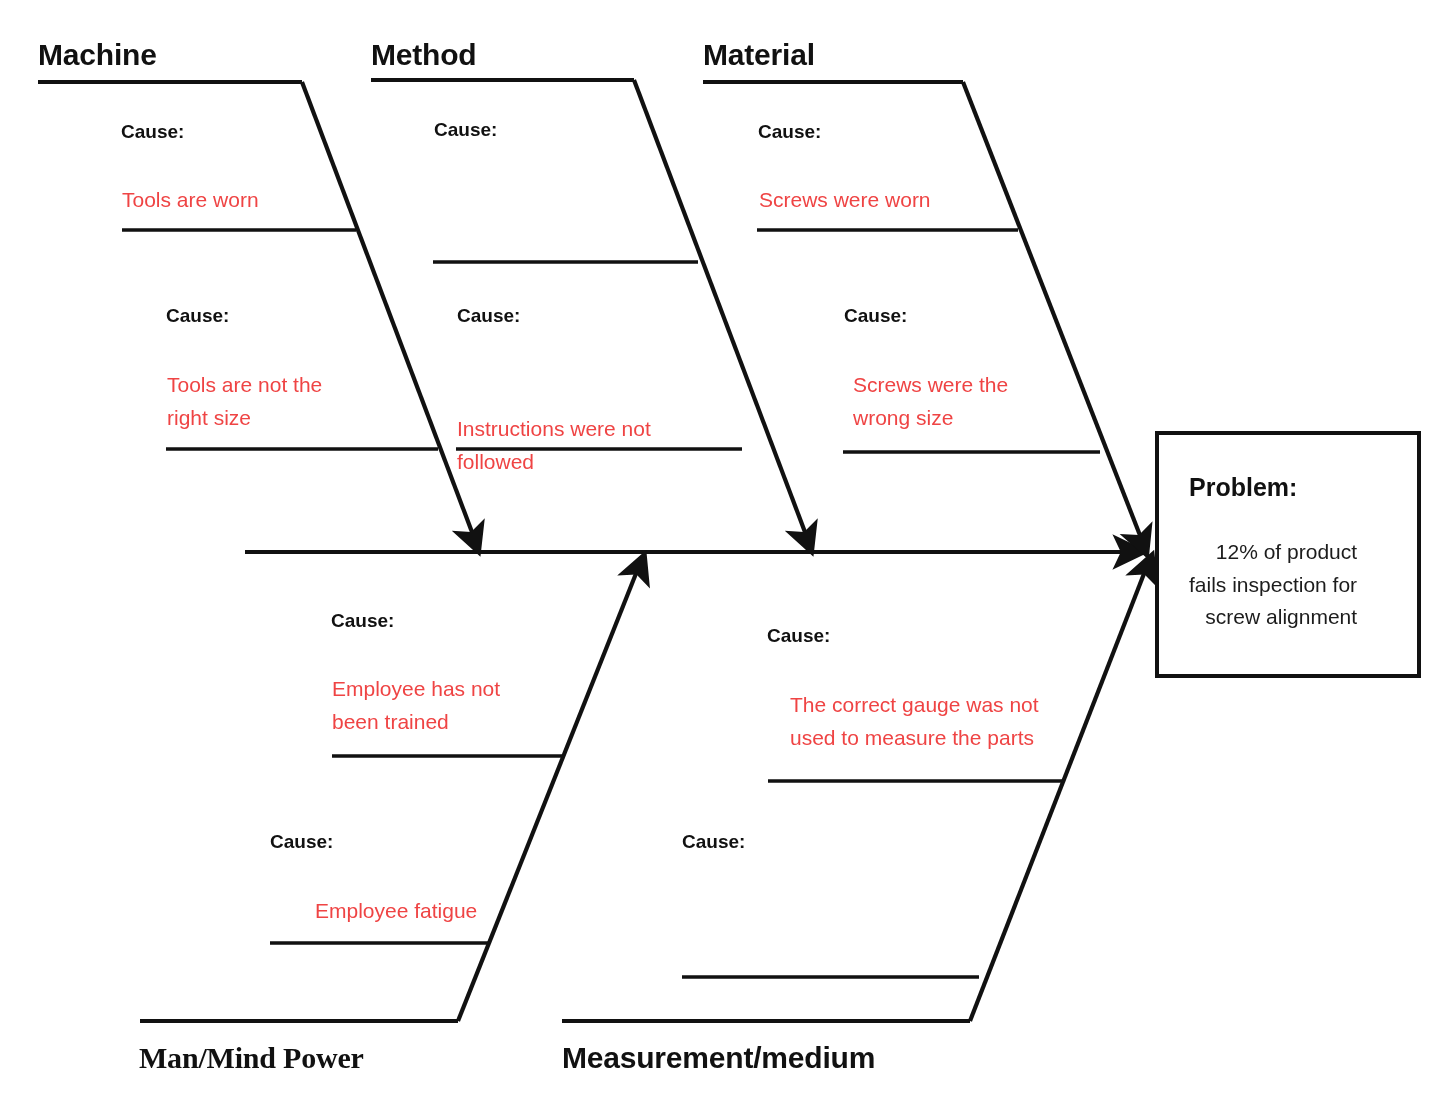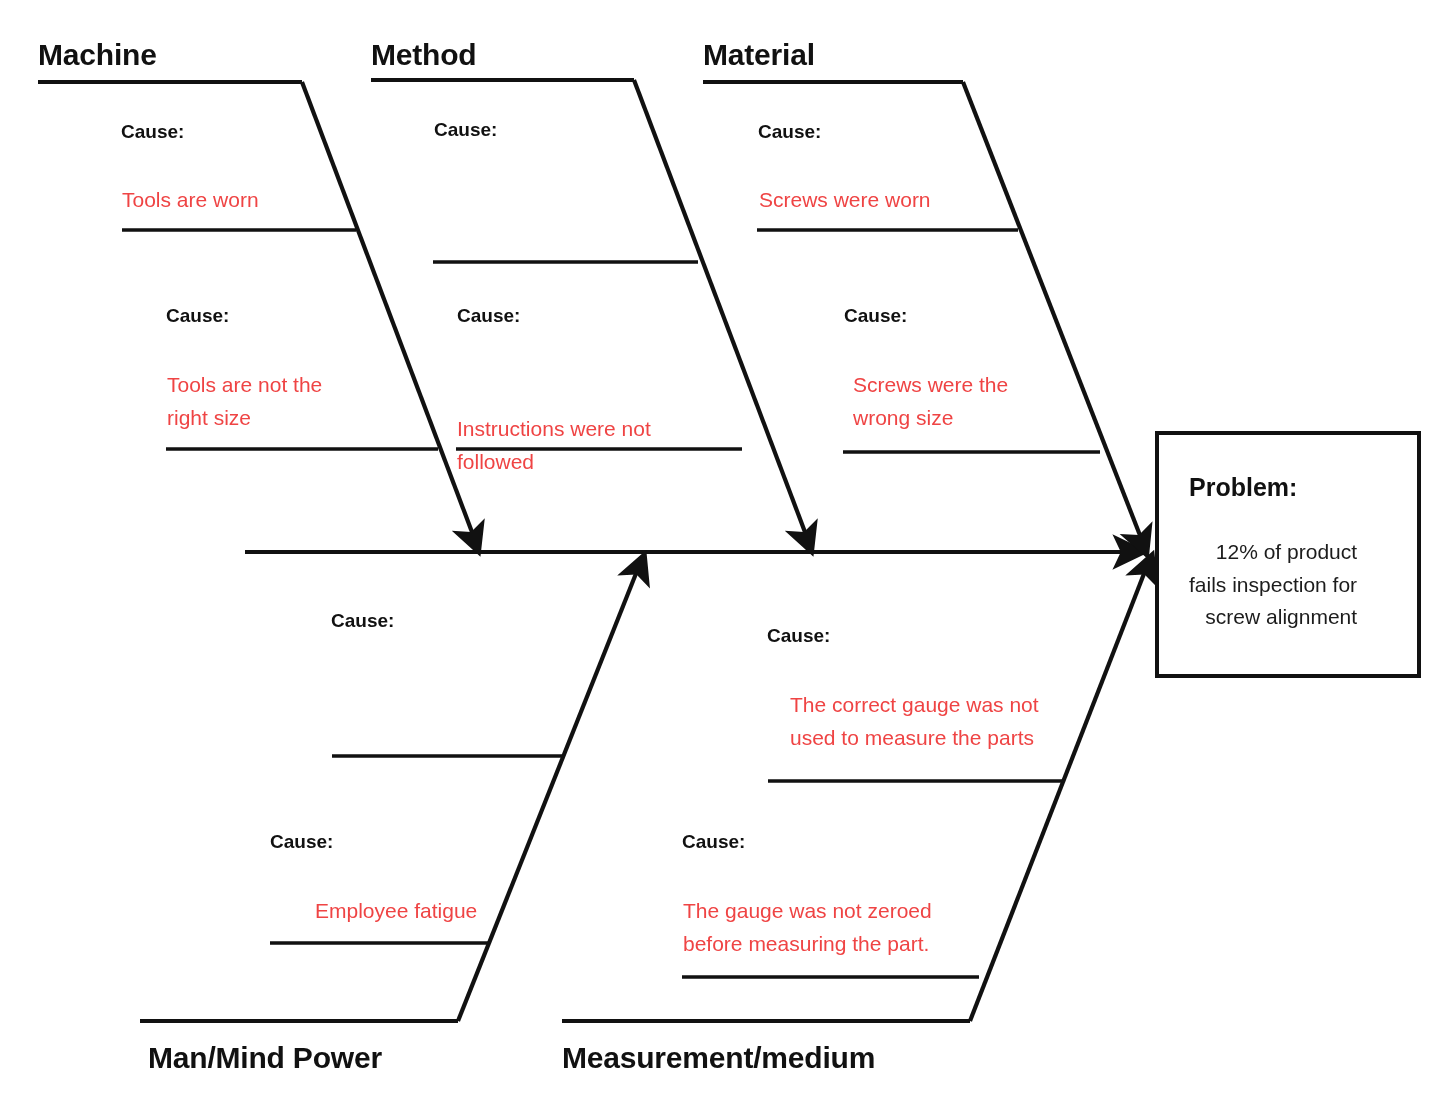--- a/index.html
+++ b/index.html
@@ -114,21 +114,21 @@
       <line x1="682" y1="977" x2="979" y2="977" stroke="#111111" stroke-width="3.4"></line>
     </g>
 
     <rect x="1157" y="433" width="262" height="243" fill="none" stroke="#111111" stroke-width="4"></rect>
   </svg>
 
   <div class="lbl cat-title" style="left:38px; top:37px;">Machine</div>
   <div class="lbl cat-title" style="left:371px; top:37px;">Method</div>
   <div class="lbl cat-title" style="left:703px; top:37px;">Material</div>
 
-  <div class="lbl cat-title" style="left:148px; top:1040px;">Man/Mind Power</div>
+  <div class="lbl cat-title" style="left:139px; top:1040px;font-family:Liberation Serif, serif;">Man/Mind Power</div>
   <div class="lbl cat-title" style="left:562px; top:1040px;">Measurement/medium</div>
 
   <div class="lbl cause-kicker" style="left:121px; top:121px;">Cause:</div>
   <div class="lbl cause-text" style="left:122px; top:184px;">Tools are worn</div>
 
   <div class="lbl cause-kicker" style="left:166px; top:305px;">Cause:</div>
   <div class="lbl cause-text" style="left:167px; top:369px;">Tools are not the
 right size</div>
 
   <div class="lbl cause-kicker" style="left:434px; top:119px;">Cause:</div>
@@ -138,30 +138,30 @@
 followed</div>
 
   <div class="lbl cause-kicker" style="left:758px; top:121px;">Cause:</div>
   <div class="lbl cause-text" style="left:759px; top:184px;">Screws were worn</div>
 
   <div class="lbl cause-kicker" style="left:844px; top:305px;">Cause:</div>
   <div class="lbl cause-text" style="left:846px; top:369px;margin-left:7px;">Screws were the
 wrong size</div>
 
   <div class="lbl cause-kicker" style="left:331px; top:610px;">Cause:</div>
+  <div class="lbl cause-text" style="left:332px; top:673px;">Employee has not
+been trained</div>
 
   <div class="lbl cause-kicker" style="left:270px; top:831px;">Cause:</div>
   <div class="lbl cause-text" style="left:271px; top:895px;margin-left:44px;">Employee fatigue</div>
 
   <div class="lbl cause-kicker" style="left:767px; top:625px;">Cause:</div>
   <div class="lbl cause-text" style="left:768px; top:689px;margin-left:22px;">The correct gauge was not
 used to measure the parts</div>
 
   <div class="lbl cause-kicker" style="left:682px; top:831px;">Cause:</div>
-  <div class="lbl cause-text" style="left:683px; top:895px;">The gauge was not zeroed
-before measuring the part.</div>
 
   <div class="lbl problem-kicker" style="left:1189px; top:473px;">Problem:</div>
   <div class="lbl problem-text" style="left:1189px; top:536px;">12% of product
 fails inspection for
 screw alignment</div>
 
 </div>
 
 </body></html>

